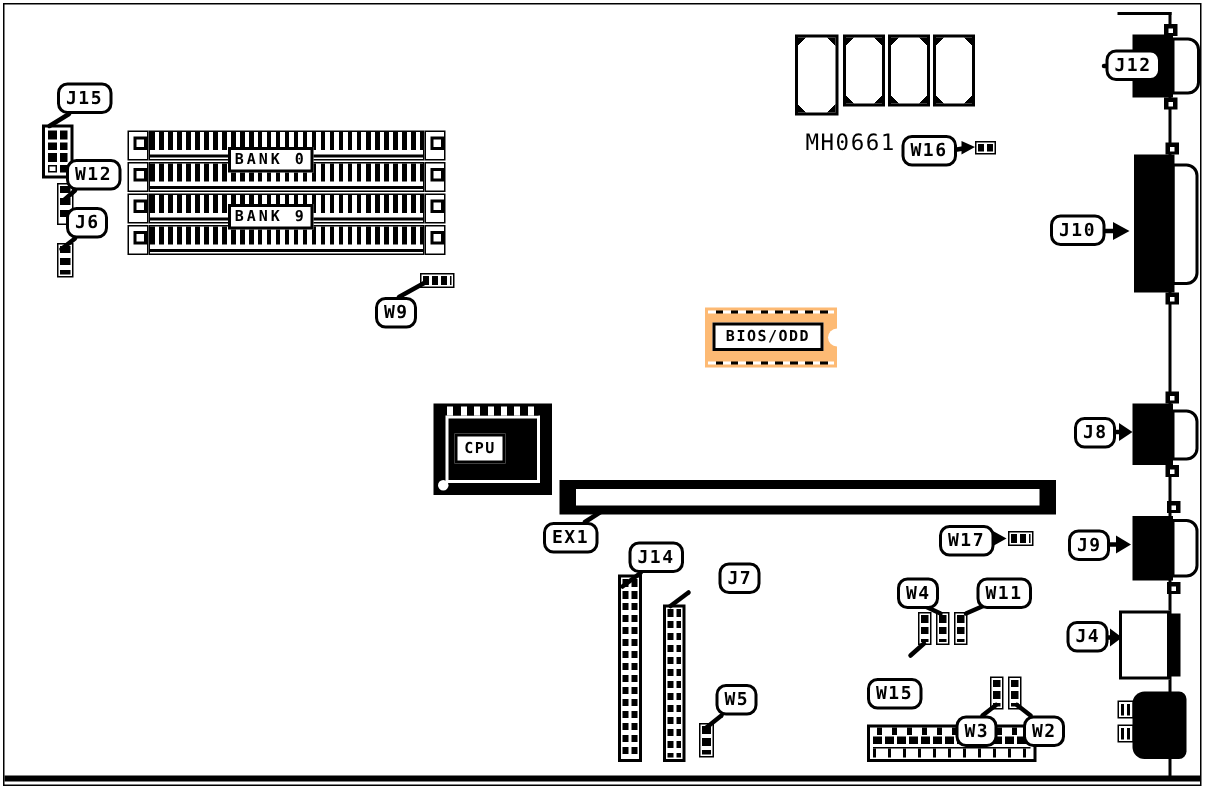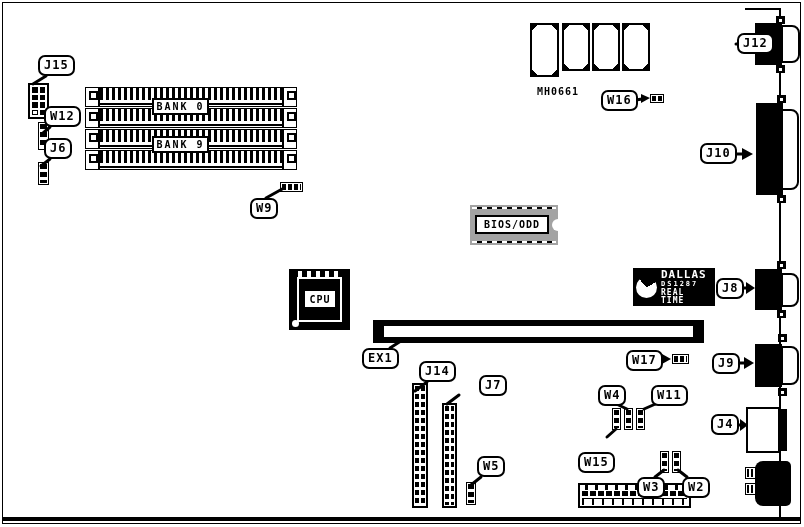--- a/index.html
+++ b/index.html
@@ -54,34 +54,34 @@
 
   
   .cpu{background:#000;}
   .cpu-inner{position:absolute;inset:8px;border:2px solid #fff;}
   .cpu-ticks{position:absolute;top:2px;left:9px;right:9px;height:6px;
     background:repeating-linear-gradient(90deg,#fff 0 4px,#000 4px 9px);}
   .cpu-dot{position:absolute;left:3px;bottom:3px;width:7px;height:7px;background:#fff;border-radius:50%;}
   .cpu-label{left:14px;top:20px;width:34px;height:20px;font-size:10px;letter-spacing:1px;}
 
   
-  .bios{background:#a3a3a3;overflow:hidden;}
+  .bios{background:#fdba74;overflow:hidden;}
   .bios-dash{position:absolute;left:2px;right:2px;height:2px;
     background:repeating-linear-gradient(90deg,#fff 0 5px,#000 5px 10px);}
   .bios-label{font-size:10px;letter-spacing:1px;white-space:nowrap;}
   .bios-notch{position:absolute;right:-6px;top:50%;transform:translateY(-50%);
     width:12px;height:12px;background:#fff;border-radius:50%;}
 
   
   .socket-chip{background-color:#fff;border:2px solid #000;
     background-image:linear-gradient(135deg,#000 4px,transparent 4px),
                      linear-gradient(225deg,#000 4px,transparent 4px),
                      linear-gradient(45deg,#000 4px,transparent 4px),
                      linear-gradient(315deg,#000 4px,transparent 4px);}
-  .partnum{font-size:10px;font-weight:bold;letter-spacing:1px;}
+  .partnum{font-size:15px;font-weight:normal;letter-spacing:1px;}
 
   
   .rtc{background:#000;color:#fff;display:flex;align-items:center;gap:4px;padding:2px 3px;}
   .clock-icon{width:21px;height:21px;border-radius:50%;flex:0 0 auto;
     background:conic-gradient(from 320deg,#000 0 100deg,#fff 100deg 360deg);}
   .rtc-text{display:flex;flex-direction:column;line-height:1;}
   .rtc-brand{font-size:11px;font-weight:bold;letter-spacing:1px;}
   .rtc-part{font-size:7px;font-weight:bold;letter-spacing:2px;margin-top:1px;}
   .rtc-type{font-size:8px;font-weight:bold;letter-spacing:1px;margin-top:1px;}
 
@@ -157,48 +157,40 @@
     <div class="cell"></div>
       <div class="cell"></div>
     <div class="cell"></div>
       <div class="cell"></div>
   </div>
   <div class="jumper-v" style="left:38px;top:122px;width:11px;height:28px"></div>
   <div class="jumper-v" style="left:38px;top:162px;width:11px;height:23px"></div>
   <div class="jumper-h" style="left:280px;top:182px;width:23px;height:10px"></div>
 
 
-  <div class="abs cpu" style="left:289px;top:269px;width:61px;height:61px">
+  <div class="abs cpu" style="left:289px;top:269px;width:79px;height:61px">
     <div class="cpu-inner"></div>
     <div class="cpu-ticks"></div>
     <div class="cpu-dot"></div>
     <div class="label-box cpu-label">CPU</div>
   </div>
 
   <div class="abs bios" style="left:470px;top:205px;width:88px;height:40px">
     <div class="bios-dash" style="top:2px"></div>
     <div class="label-box bios-label" style="left:5px;top:10px;width:74px;height:19px">BIOS/ODD</div>
     <div class="bios-notch"></div>
     <div class="bios-dash" style="bottom:2px"></div>
   </div>
 
   <div class="abs socket-chip" style="left:530px;top:23px;width:29px;height:54px"></div>
   <div class="abs socket-chip" style="left:562px;top:23px;width:28px;height:48px"></div>
   <div class="abs socket-chip" style="left:592px;top:23px;width:28px;height:48px"></div>
   <div class="abs socket-chip" style="left:622px;top:23px;width:28px;height:48px"></div>
   <div class="abs partnum" style="left:537px;top:86px">MH0661</div>
 
-  <div class="abs rtc" style="left:633px;top:268px;width:82px;height:38px">
-    <div class="clock-icon"></div>
-    <div class="rtc-text">
-      <div class="rtc-brand">DALLAS</div>
-      <div class="rtc-part">DS1287</div>
-      <div class="rtc-type">REAL TIME</div>
-    </div>
-  </div>
 
   <div class="abs ex1" style="left:373px;top:320px;width:331px;height:23px">
     <div class="ex1-inner"></div>
   </div>
 
   <div class="pinheader" style="left:412px;top:383px;width:16px;height:125px">
     <div class="pincol"></div>
     <div class="pincol"></div>
   </div>
   <div class="pinheader" style="left:442px;top:403px;width:15px;height:105px">

